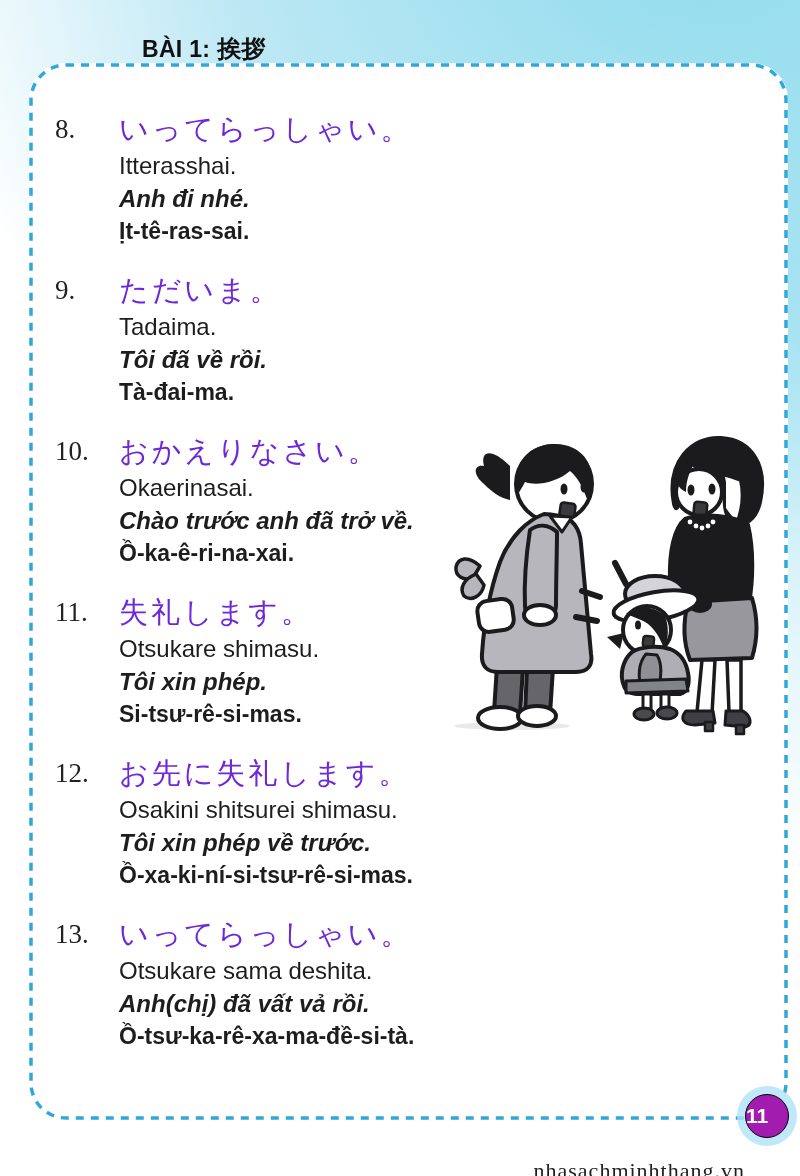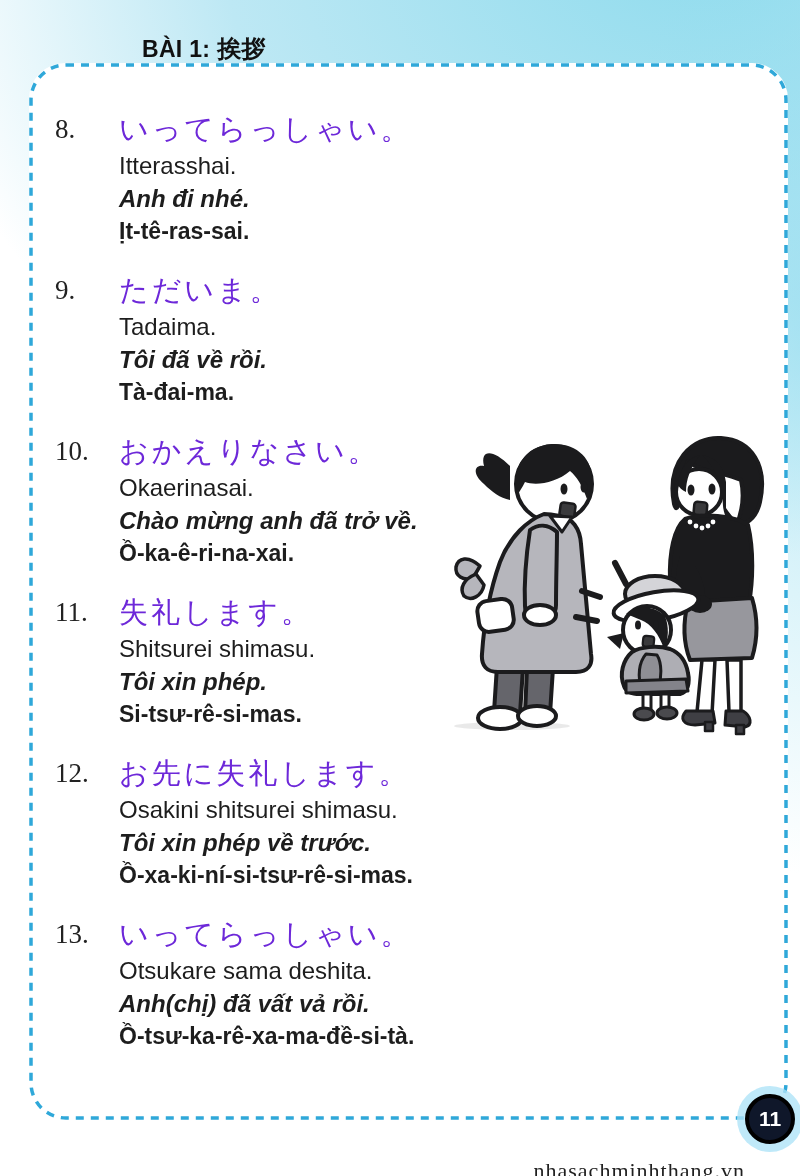--- a/index.html
+++ b/index.html
@@ -36,23 +36,23 @@
   .lines .romaji { font-size:24px; font-weight:400; line-height:33px; white-space:nowrap; }
   .lines .viet   { font-size:24px; font-weight:700; font-style:italic; line-height:33px; white-space:nowrap; }
   .lines .phon   { font-size:23px; font-weight:700; line-height:33px; white-space:nowrap; }
   .illus { position:absolute; left:440px; top:428px; width:340px; height:312px; }
   .site {
     position:absolute; top:1122px; right:55px;
     font-family:"Liberation Serif", serif; font-size:22px; color:#1f1f1f; letter-spacing:1px;margin-top:36px;
   }
   .badge {
     position:absolute; left:745px; top:1094px; width:42px; height:42px; border-radius:50%;
-    background:#0f172a; border:4px solid #000000;
+    background:#a21caf; border:1px solid #000000;
     box-shadow:0 0 0 8px rgba(175,228,247,0.8);
-    display:flex; align-items:center; justify-content:center;
+    display:flex; align-items:center; justify-content:flex-start;
     color:#ffffff; font-weight:bold; font-size:21px; z-index:5;
   }
 </style>
 </head>
 <body>
 
 <div class="page">
   <div class="bg"></div>
 
   <div class="header">
@@ -81,29 +81,29 @@
           <div class="romaji">Tadaima.</div>
           <div class="viet">Tôi đã về rồi.</div>
           <div class="phon">Tà-đai-ma.</div>
         </div>
       </li>
       <li class="entry">
         <div class="num">10.</div>
         <div class="lines">
           <div class="jp-line">おかえりなさい。</div>
           <div class="romaji">Okaerinasai.</div>
-          <div class="viet">Chào mừng anh đã trở về.</div>
+          <div class="viet">Chào trước anh đã trở về.</div>
           <div class="phon">Ồ-ka-ê-ri-na-xai.</div>
         </div>
       </li>
       <li class="entry">
         <div class="num">11.</div>
         <div class="lines">
           <div class="jp-line">失礼します。</div>
-          <div class="romaji">Shitsurei shimasu.</div>
+          <div class="romaji">Otsukare shimasu.</div>
           <div class="viet">Tôi xin phép.</div>
           <div class="phon">Si-tsư-rê-si-mas.</div>
         </div>
       </li>
       <li class="entry">
         <div class="num">12.</div>
         <div class="lines">
           <div class="jp-line">お先に失礼します。</div>
           <div class="romaji">Osakini shitsurei shimasu.</div>
           <div class="viet">Tôi xin phép về trước.</div>

